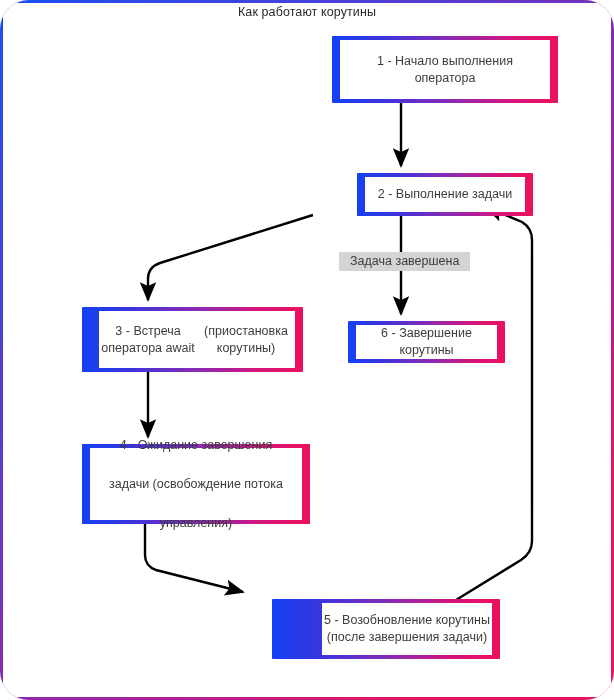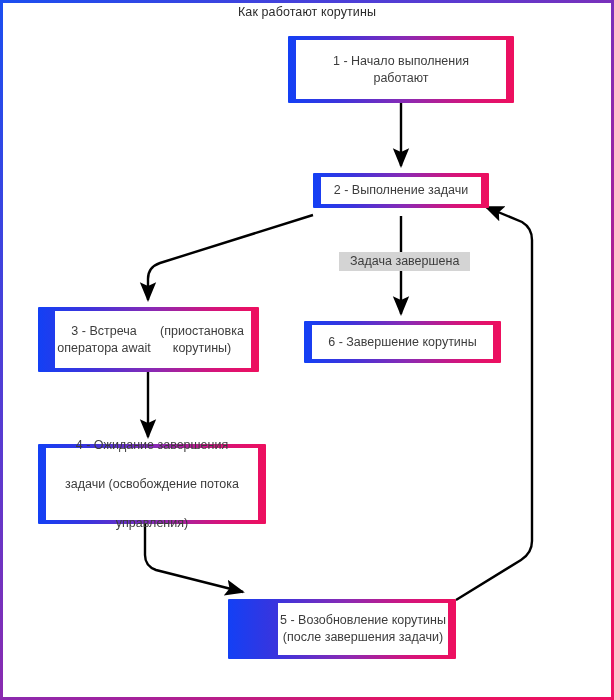--- a/index.html
+++ b/index.html
@@ -7,20 +7,21 @@
     padding: 0;
     background: #ffffff;
   }
   #canvas {
     position: relative;
     width: 614px;
     height: 700px;
     background: #ffffff;
     overflow: hidden;
     font-family: "Liberation Sans", "DejaVu Sans", sans-serif;
+    border-radius: 29px;
   }
   
   #page-frame {
     position: absolute;
     left: 0; top: 0;
     width: 614px; height: 700px;
     box-sizing: border-box;
     border: 3px solid transparent;
     background-image:
       linear-gradient(#ffffff, #ffffff),
@@ -56,26 +57,27 @@
     background-origin: border-box;
     background-clip: content-box, border-box;
     display: flex;
     align-items: center;
     justify-content: center;
     text-align: center;
     color: #3c3c3c;
     font-size: 12.5px;
     line-height: 17px;
     padding: 2px 6px;
+    margin-left: 44px;
   }
   .node span { display: block; width: 100%; }
   #node-1 { left: 288px; top: 36px;  width: 226px; height: 67px; }
-  #node-2 { left: 313px; top: 173px; width: 176px; height: 35px; }
+  #node-2 { left: 313px; top: 173px; width: 176px; height: 43px; }
   #node-3 { left: 38px;  top: 307px; width: 221px; height: 65px; }
-  #node-6 { left: 304px; top: 321px; width: 197px; height: 42px; }
+  #node-6 { left: 304px; top: 321px; width: 157px; height: 42px; }
   #node-4 { left: 38px;  top: 444px; width: 228px; height: 80px; }
   #node-5 { left: 228px; top: 599px; width: 228px; height: 60px; }
   #edge-label-task-done {
     position: absolute;
     left: 339px;
     top: 252px;
     padding: 2px 11px;
     background: #d4d4d4;
     color: #3c3c3c;
     font-size: 12.5px;
@@ -108,21 +110,21 @@
     <path d="M148,372 L148,437" fill="none" stroke="#000000" stroke-width="2.4" marker-end="url(#arrowhead)"></path>
 
     <path d="M145,524 L145,555 Q145,566 156,570 L243,592" fill="none" stroke="#000000" stroke-width="2.4" marker-end="url(#arrowhead)"></path>
 
     <path d="M456,600 L521,560 Q532,553 532,541 L532,240 Q532,228 522,222 L486,207" fill="none" stroke="#000000" stroke-width="2.4" marker-end="url(#arrowhead)"></path>
   </svg>
 
   <div class="node" id="node-1"></div>
   <div class="node" id="node-1-text-wrap" style="left:288px;top:36px;width:226px;height:67px;border:none;background:none;pointer-events:none;flex-direction:column;justify-content:center;">
     <span>1 - Начало выполнения</span>
-    <span>работают</span>
+    <span>оператора</span>
   </div>
 
   <div class="node" id="node-2">
     <span>2 - Выполнение задачи</span>
   </div>
 
   <div class="node" id="node-3" style="flex-direction:row;padding-left:15px;">
     <span>3 - Встреча оператора await</span>
     <span>(приостановка корутины)</span>
   </div>

